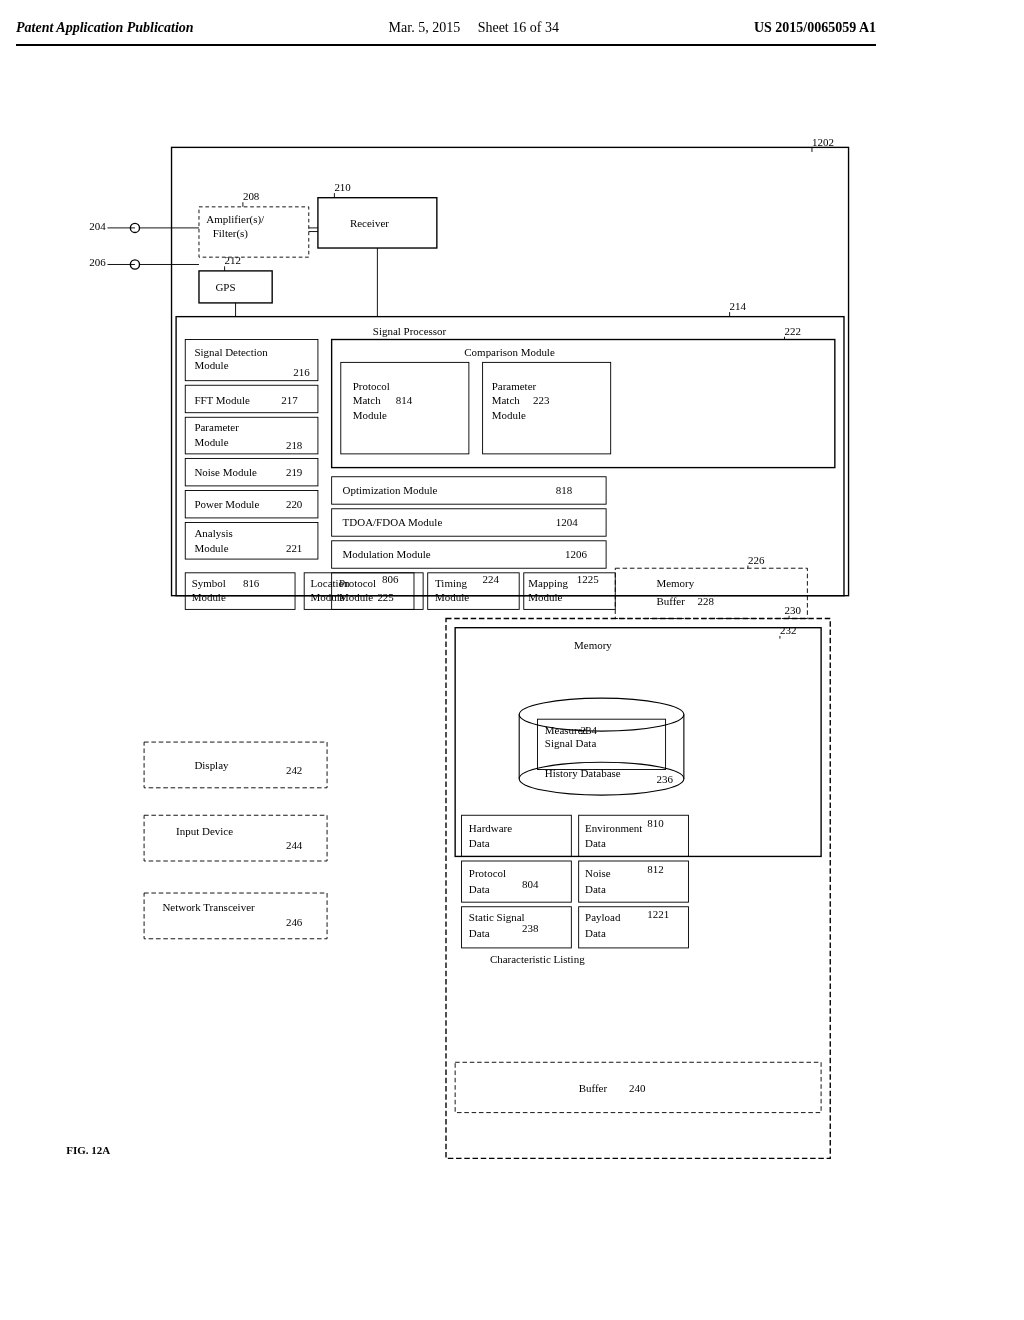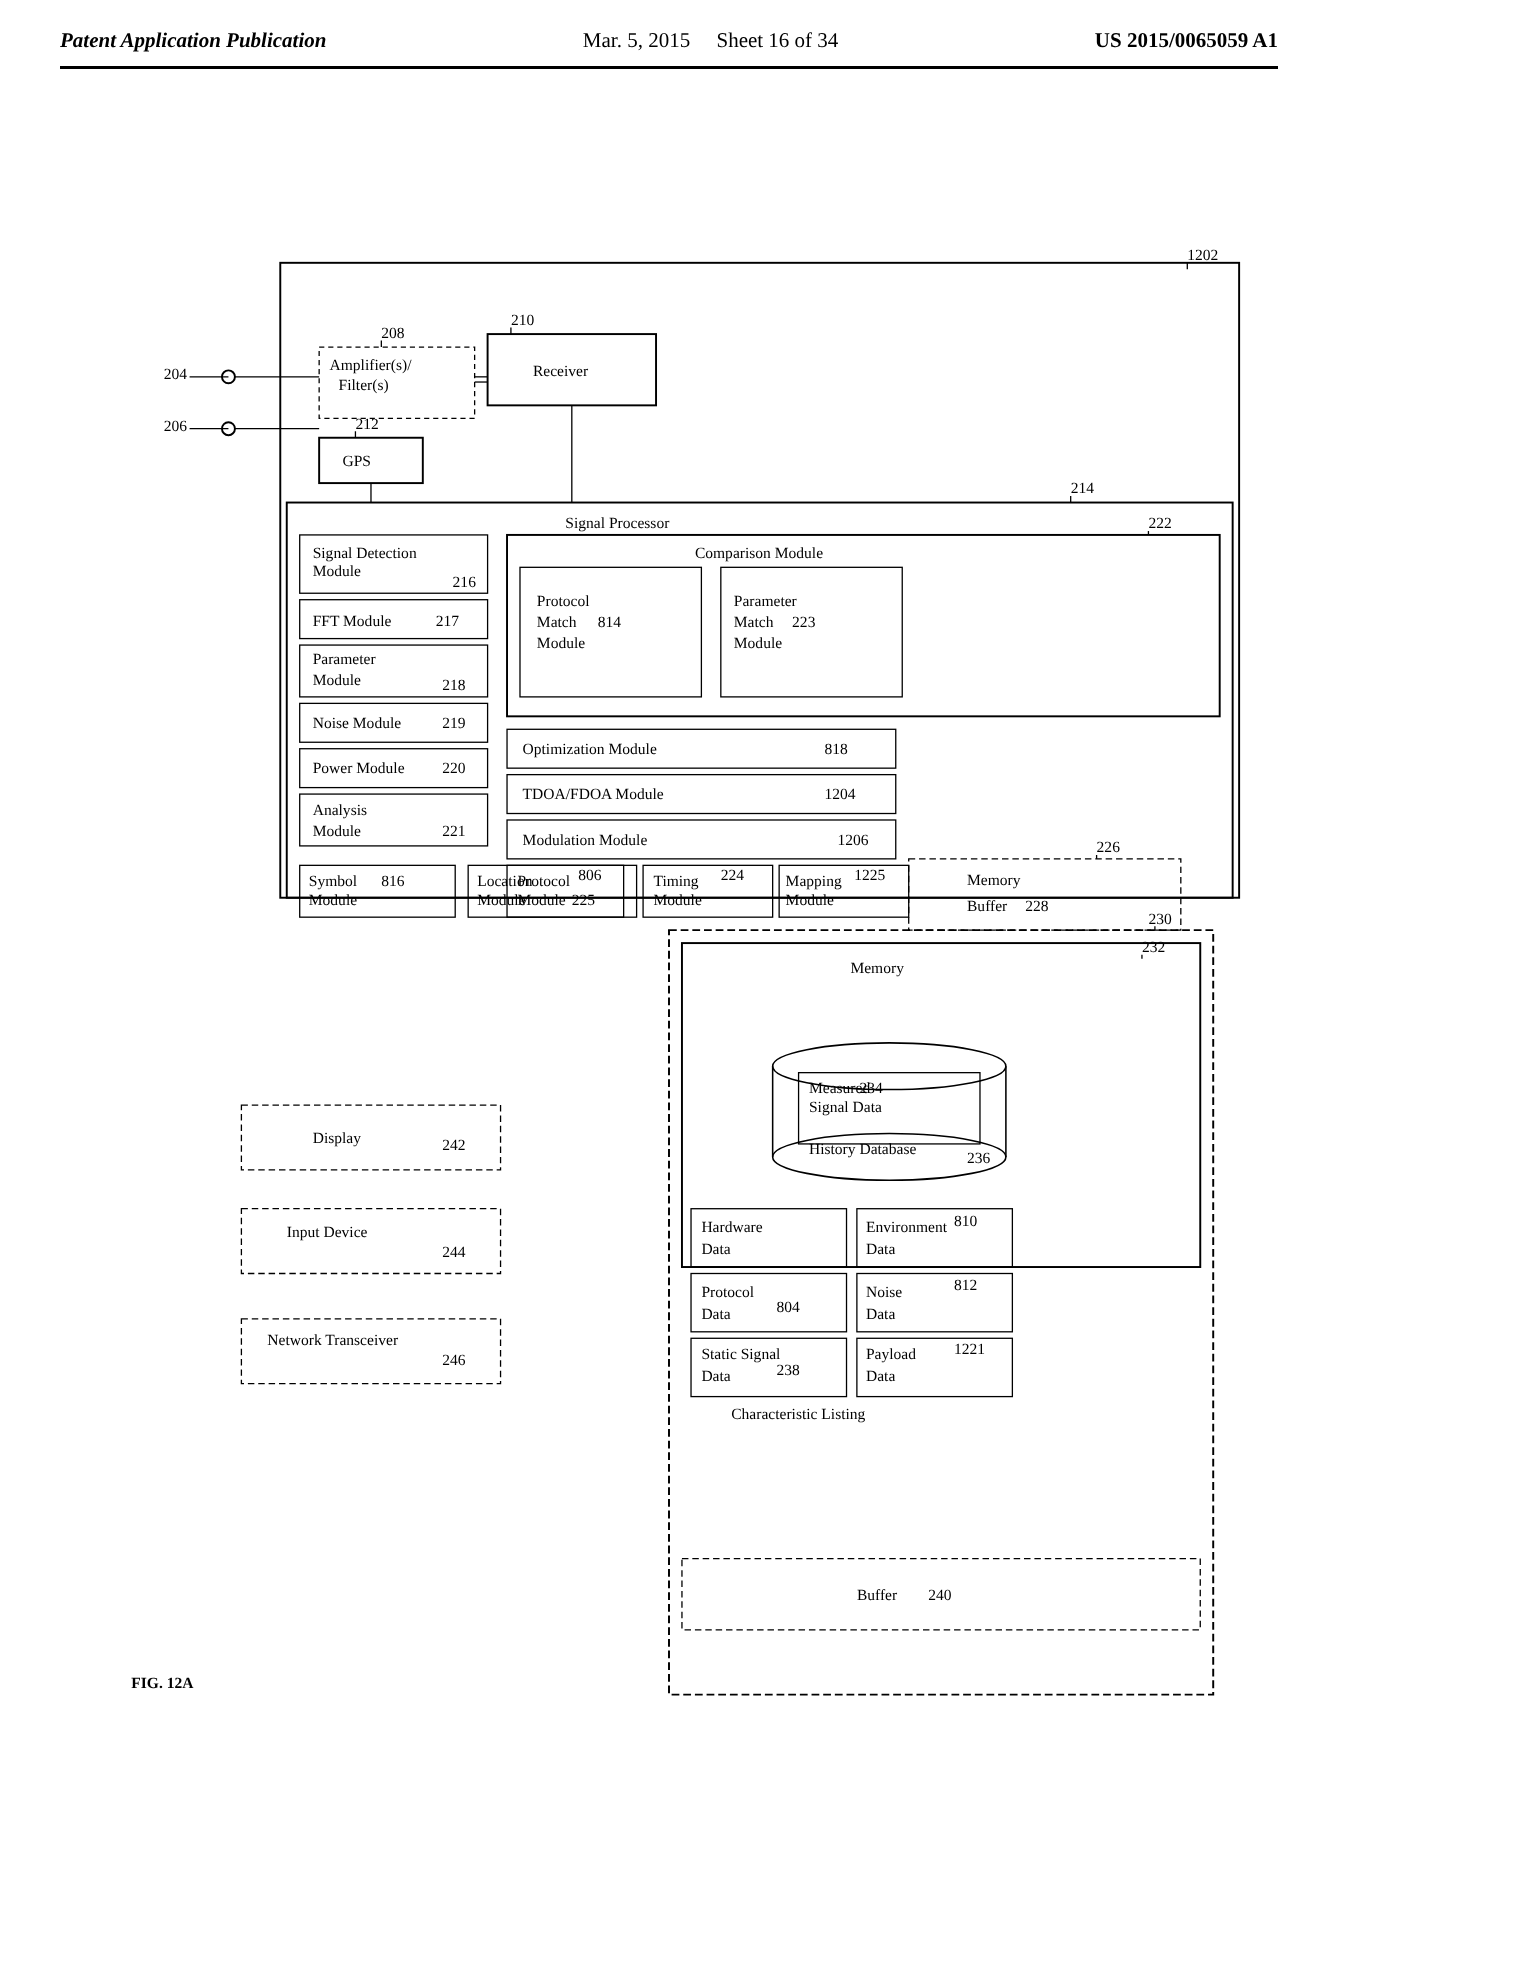--- a/index.html
+++ b/index.html
@@ -8,21 +8,21 @@
       height: 1320px;
       background: #fff;
       font-family: 'Times New Roman', Times, serif;
       font-size: 13px;
       color: #000;
       overflow: hidden;
     }
     .page {
       width: 892px;
       height: 1320px;
-      padding: 20px 40px;
+      padding: 20px 16px;
       position: relative;
     }
     .header {
       display: flex;
       justify-content: space-between;
       align-items: flex-start;
       border-bottom: 2px solid #000;
       padding-bottom: 8px;
       margin-bottom: 20px;
     }

